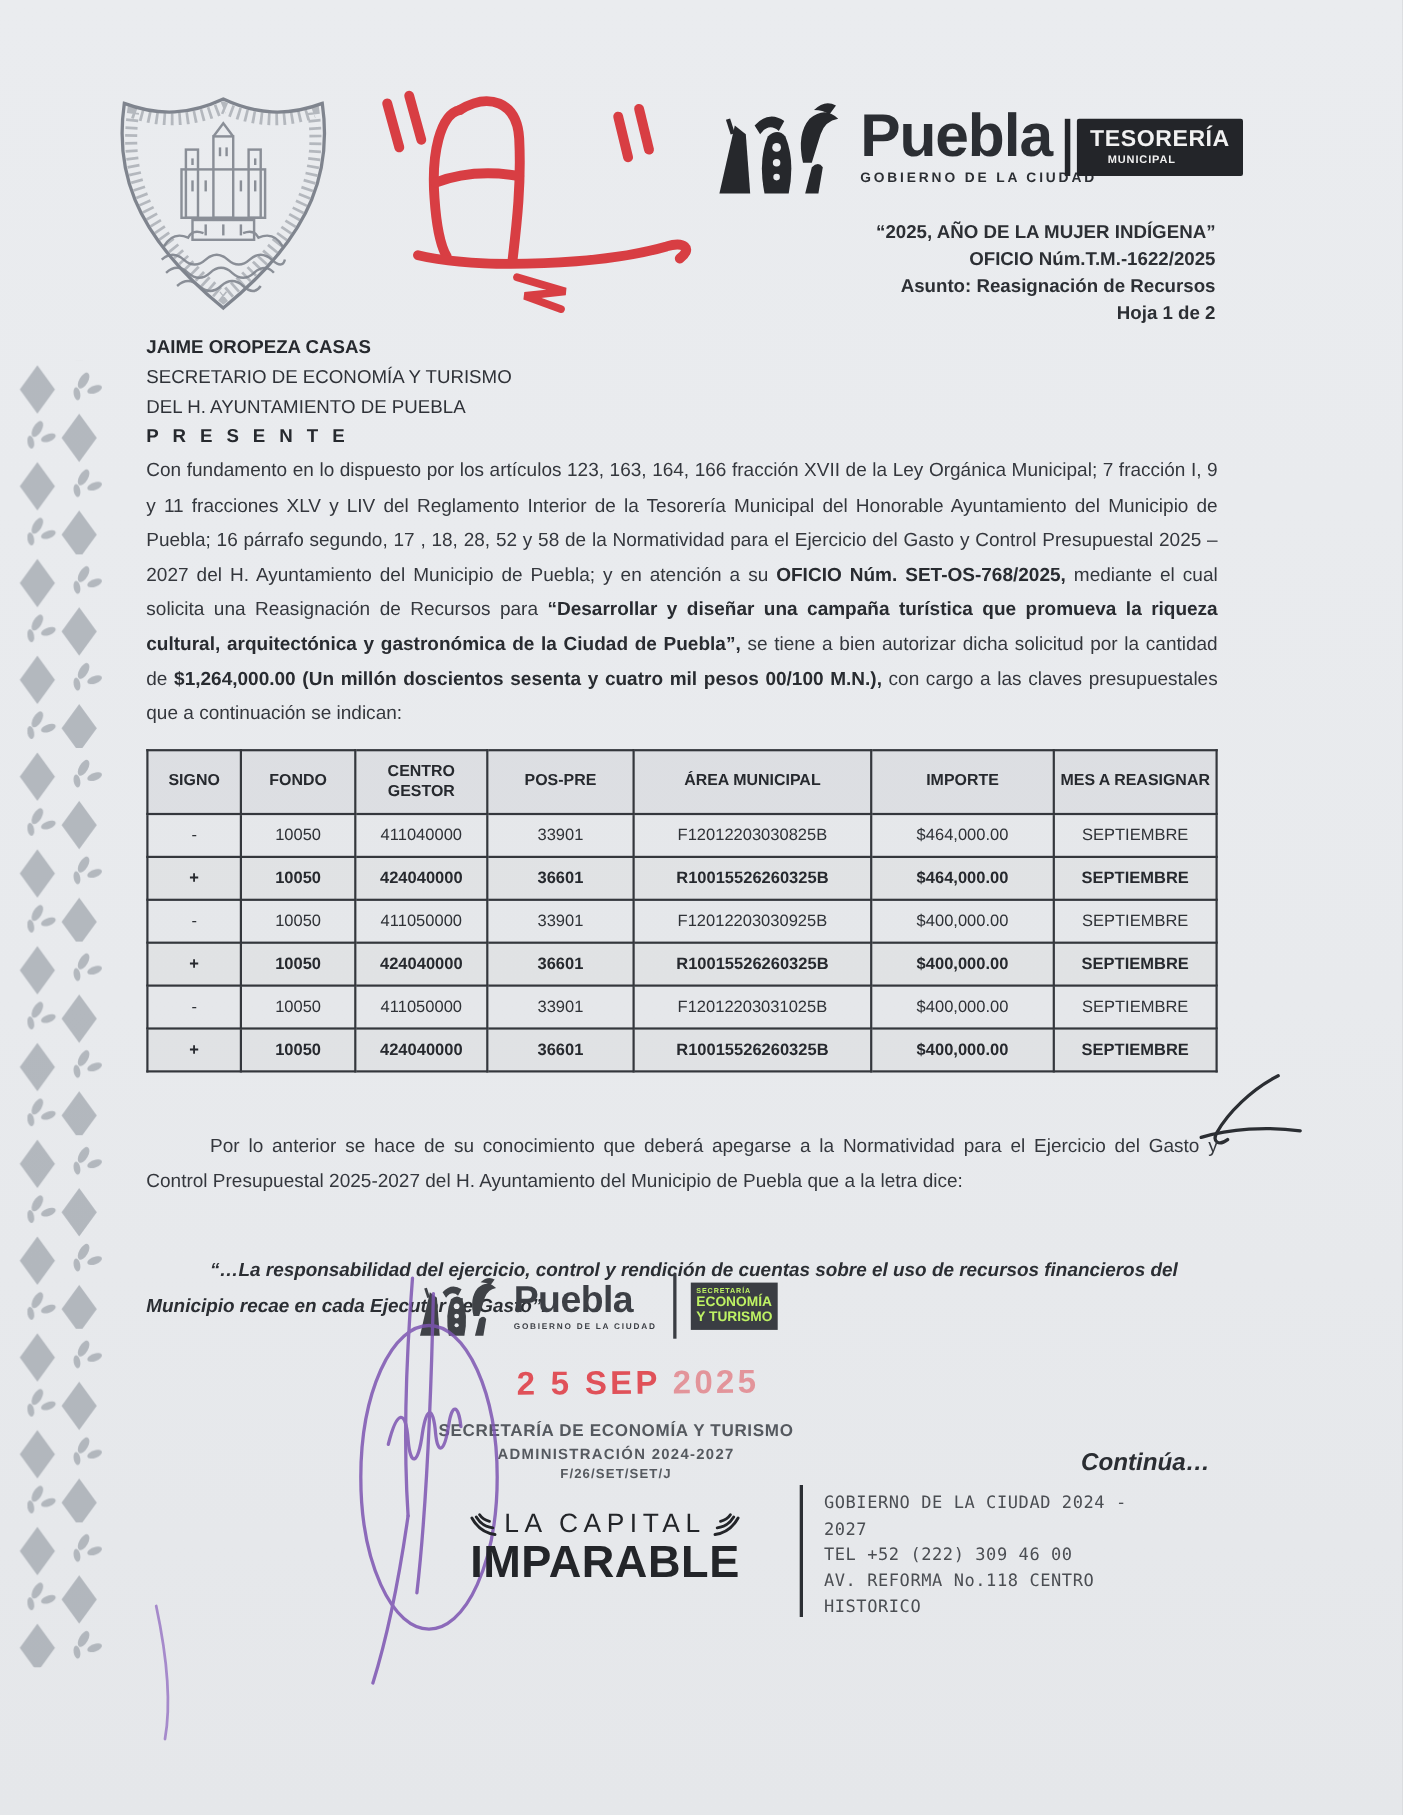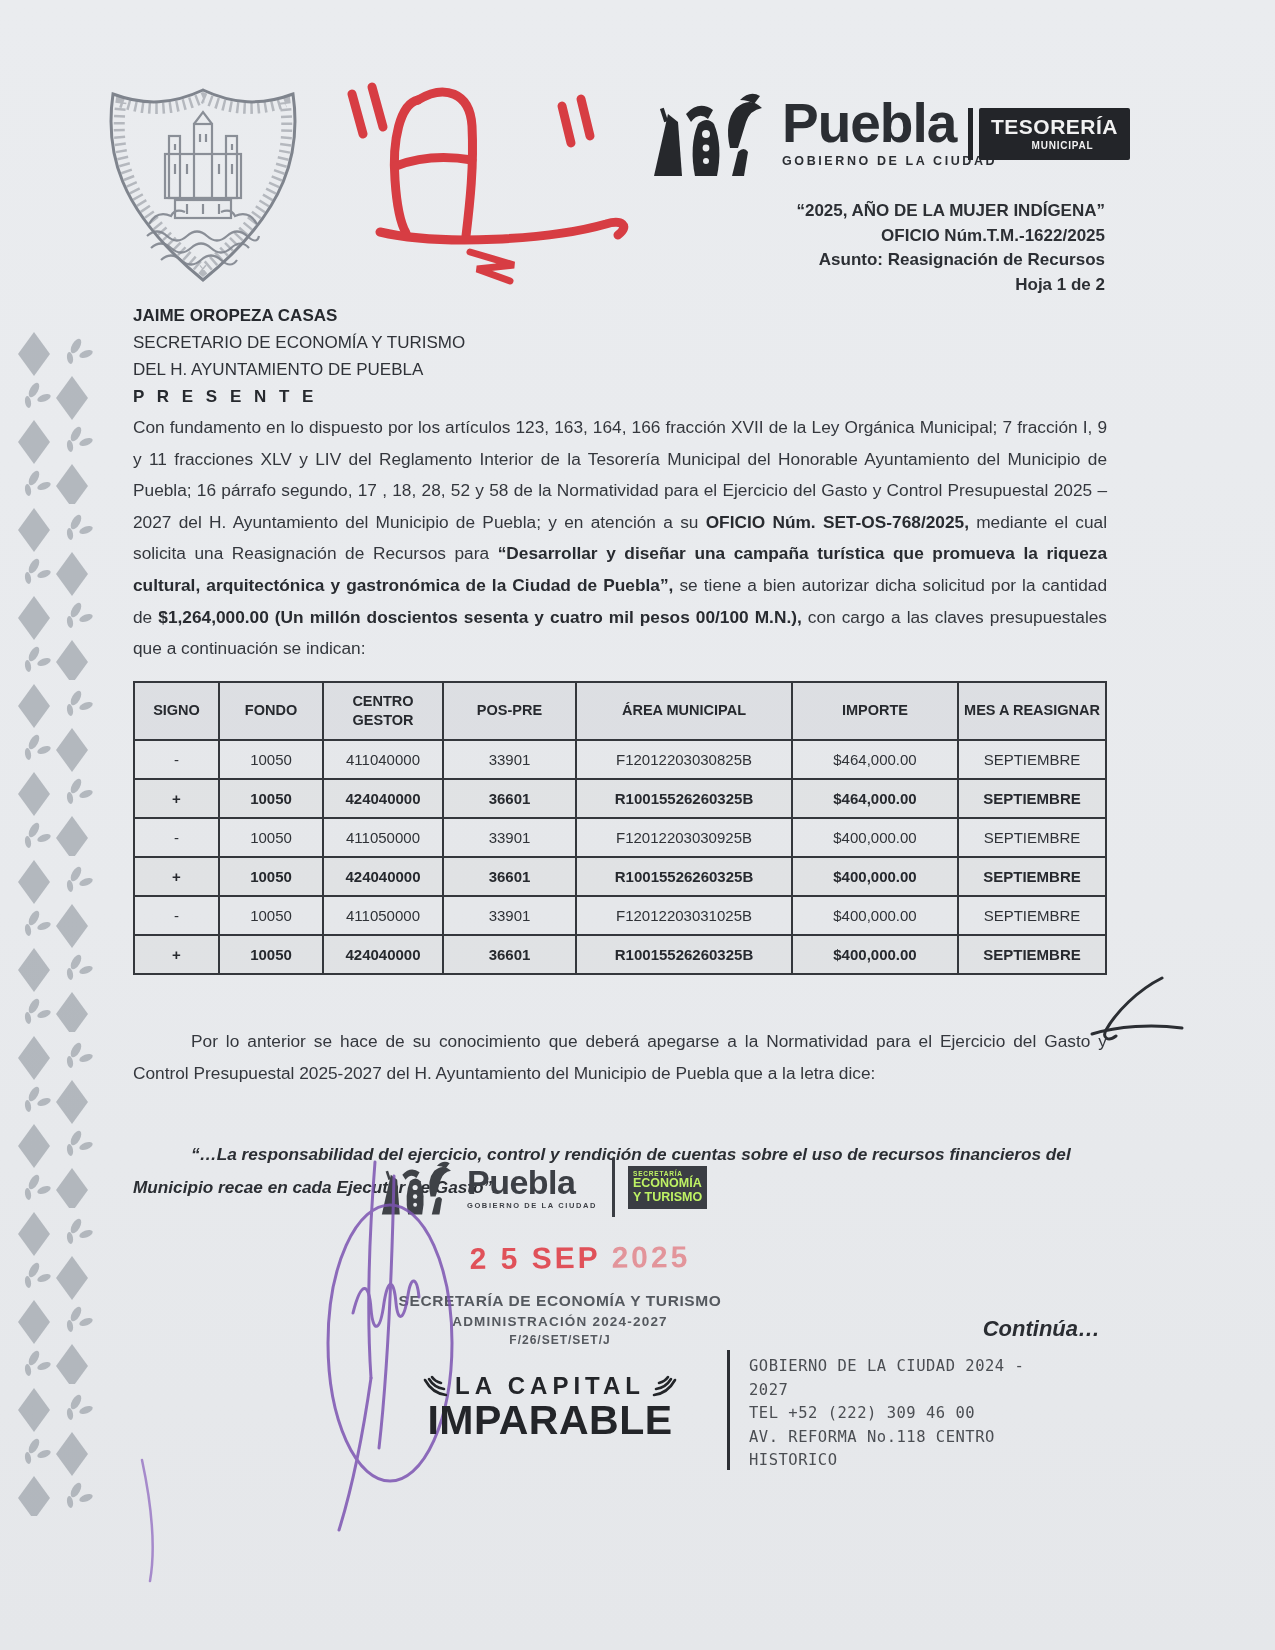--- a/index.html
+++ b/index.html
@@ -3,21 +3,21 @@
 <meta charset="utf-8">
 <style>
   html,body{margin:0;padding:0;}
   body{background:#d8dadd;}
   .page{position:relative;width:1275px;height:1650px;background:linear-gradient(180deg,#eaecef 0%,#e8eaed 55%,#e5e7ea 100%);
         overflow:hidden;font-family:"Liberation Sans",sans-serif;color:#33363c;}
   .abs{position:absolute;}
   
   .brand-word{font-weight:800;font-size:55px;line-height:1;color:#2b2e33;letter-spacing:-1px;}
   .brand-sub{font-weight:700;font-size:12.5px;letter-spacing:2.6px;color:#2b2e33;margin-top:3px;}
-  .dept{display:flex;align-items:stretch;text-align:center;}
+  .dept{display:flex;align-items:stretch;}
   .dept-bar{width:5px;background:#232529;margin-right:6px;}
   .dept-box{background:#232529;color:#f1f1f1;padding:8px 12px 9px;border-radius:2px;}
   .dept-l1{font-weight:800;font-size:21px;letter-spacing:.5px;line-height:1;}
   .dept-l2{font-weight:700;font-size:10px;letter-spacing:.8px;margin-top:3px;padding-left:16px;}
   
   .ref{right:170px;top:199px;text-align:right;font-weight:700;font-size:17px;line-height:24.5px;color:#2c2f34;}
   
   .recipient{left:133px;top:302px;font-size:17px;line-height:27px;color:#2f3238;}
   .recipient .name{font-weight:700;color:#26292e;}
   .recipient .sal{font-weight:700;letter-spacing:4px;color:#26292e;}
@@ -45,21 +45,21 @@
   .stamp-bar{width:3px;background:#3a3d43;align-self:stretch;margin-left:6px;}
   .date-stamp{left:430px;top:1241px;width:300px;text-align:center;font-weight:700;font-size:30px;letter-spacing:3px;
               color:#e05159;transform:rotate(-.5deg);}
   .date-stamp .yr{opacity:.55;}
   .stamp-lines{left:345px;top:1292px;width:430px;text-align:center;color:#55595f;font-weight:700;}
   .stamp-lines .l1{font-size:15.5px;letter-spacing:.6px;}
   .stamp-lines .l2{font-size:13.5px;letter-spacing:1.2px;margin-top:4px;}
   .stamp-lines .l3{font-size:12px;letter-spacing:1px;margin-top:4px;}
   .continua{left:850px;top:1316px;width:250px;text-align:right;font-weight:700;font-style:italic;font-size:22px;color:#2a2d32;}
   .capital{left:398px;top:1372px;width:304px;text-align:center;color:#232529;}
-  .capital .row1{display:flex;align-items:center;justify-content:center;gap:7px;font-weight:700;font-size:24px;letter-spacing:5px;}
+  .capital .row1{display:flex;align-items:center;justify-content:center;gap:7px;font-weight:400;font-size:24px;letter-spacing:5px;}
   .capital .row2{font-weight:700;font-size:41px;letter-spacing:.5px;line-height:1;margin-top:0px;}
   .fdiv{left:727px;top:1350px;width:3px;height:120px;background:#2c2f34;}
   .faddr{left:749px;top:1355px;font-family:"DejaVu Sans Mono","Liberation Mono",monospace;font-size:15.5px;
          line-height:23.5px;color:#4b4e53;letter-spacing:.5px;}
 </style>
 </head>
 <body>
 
 <div class="page">
 

